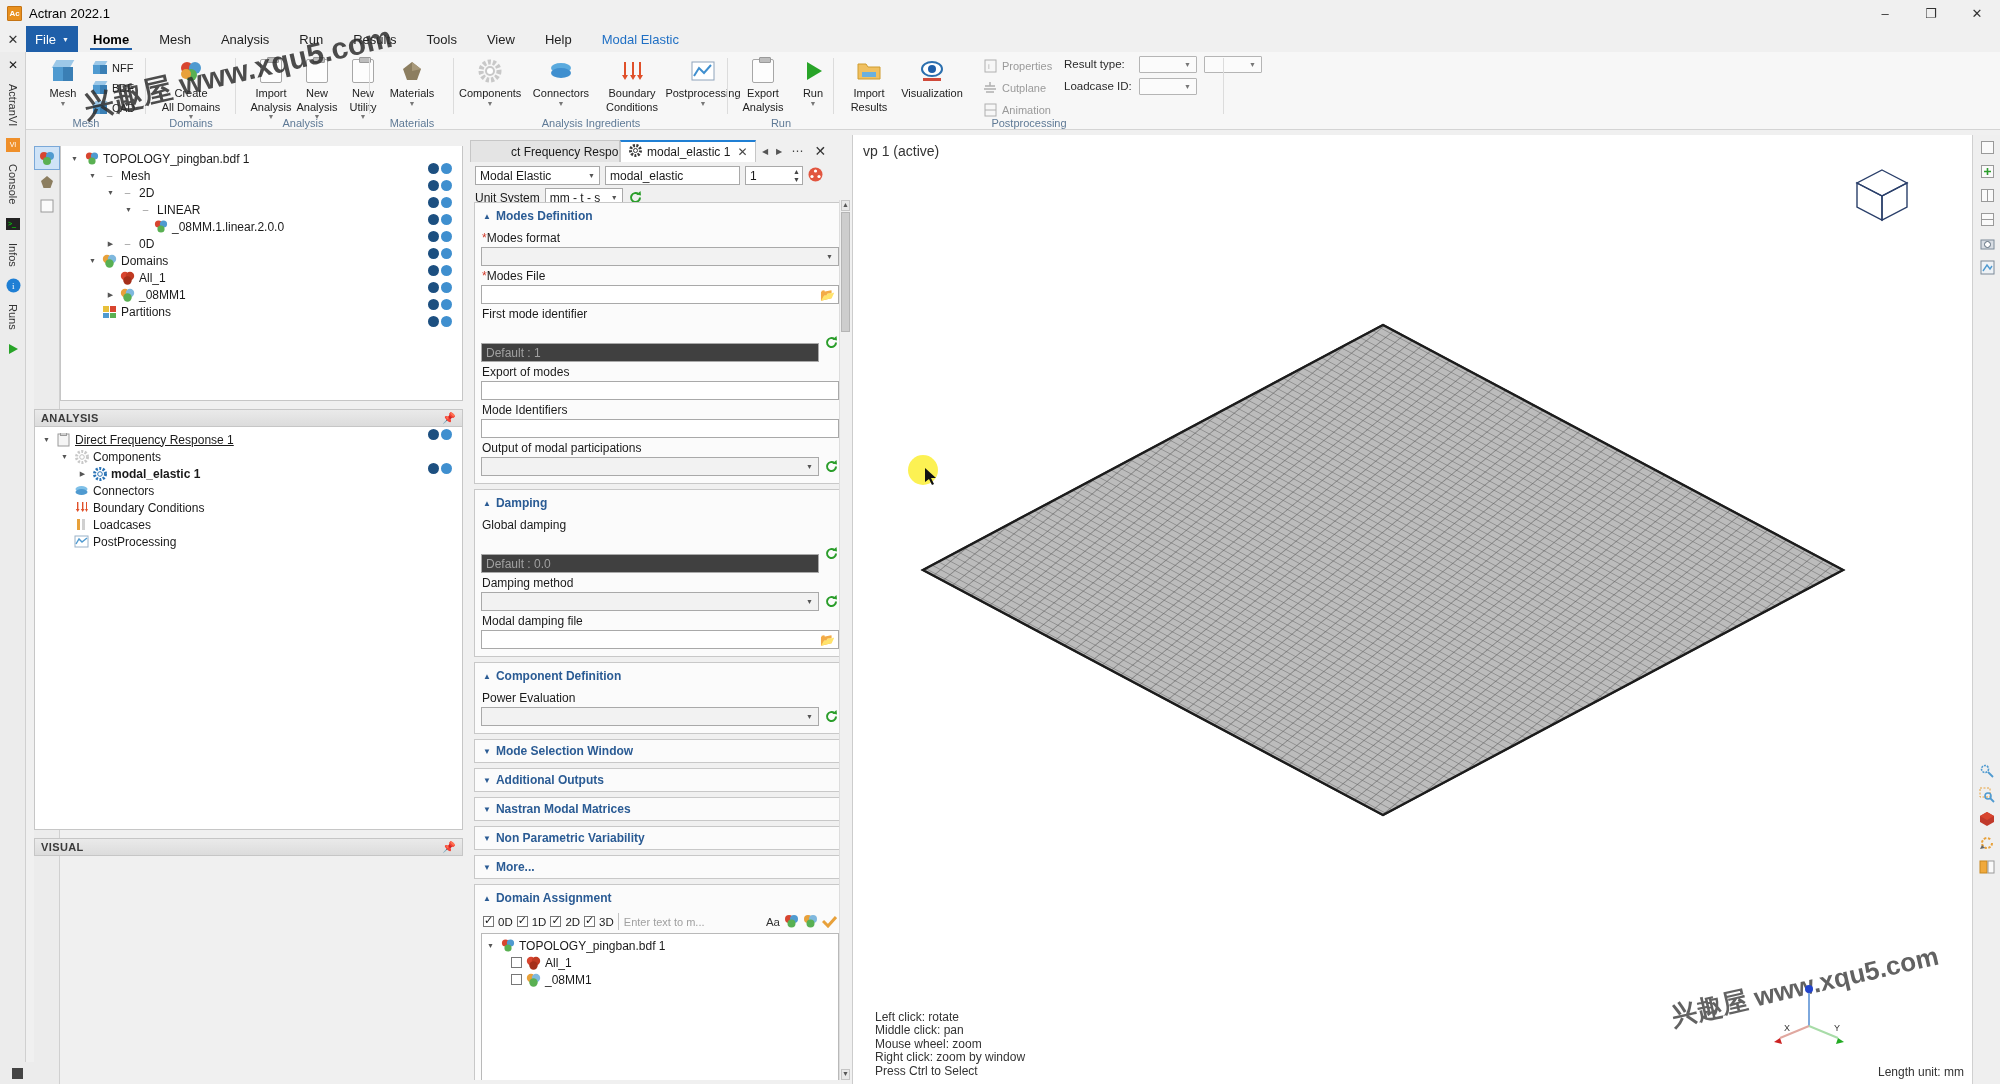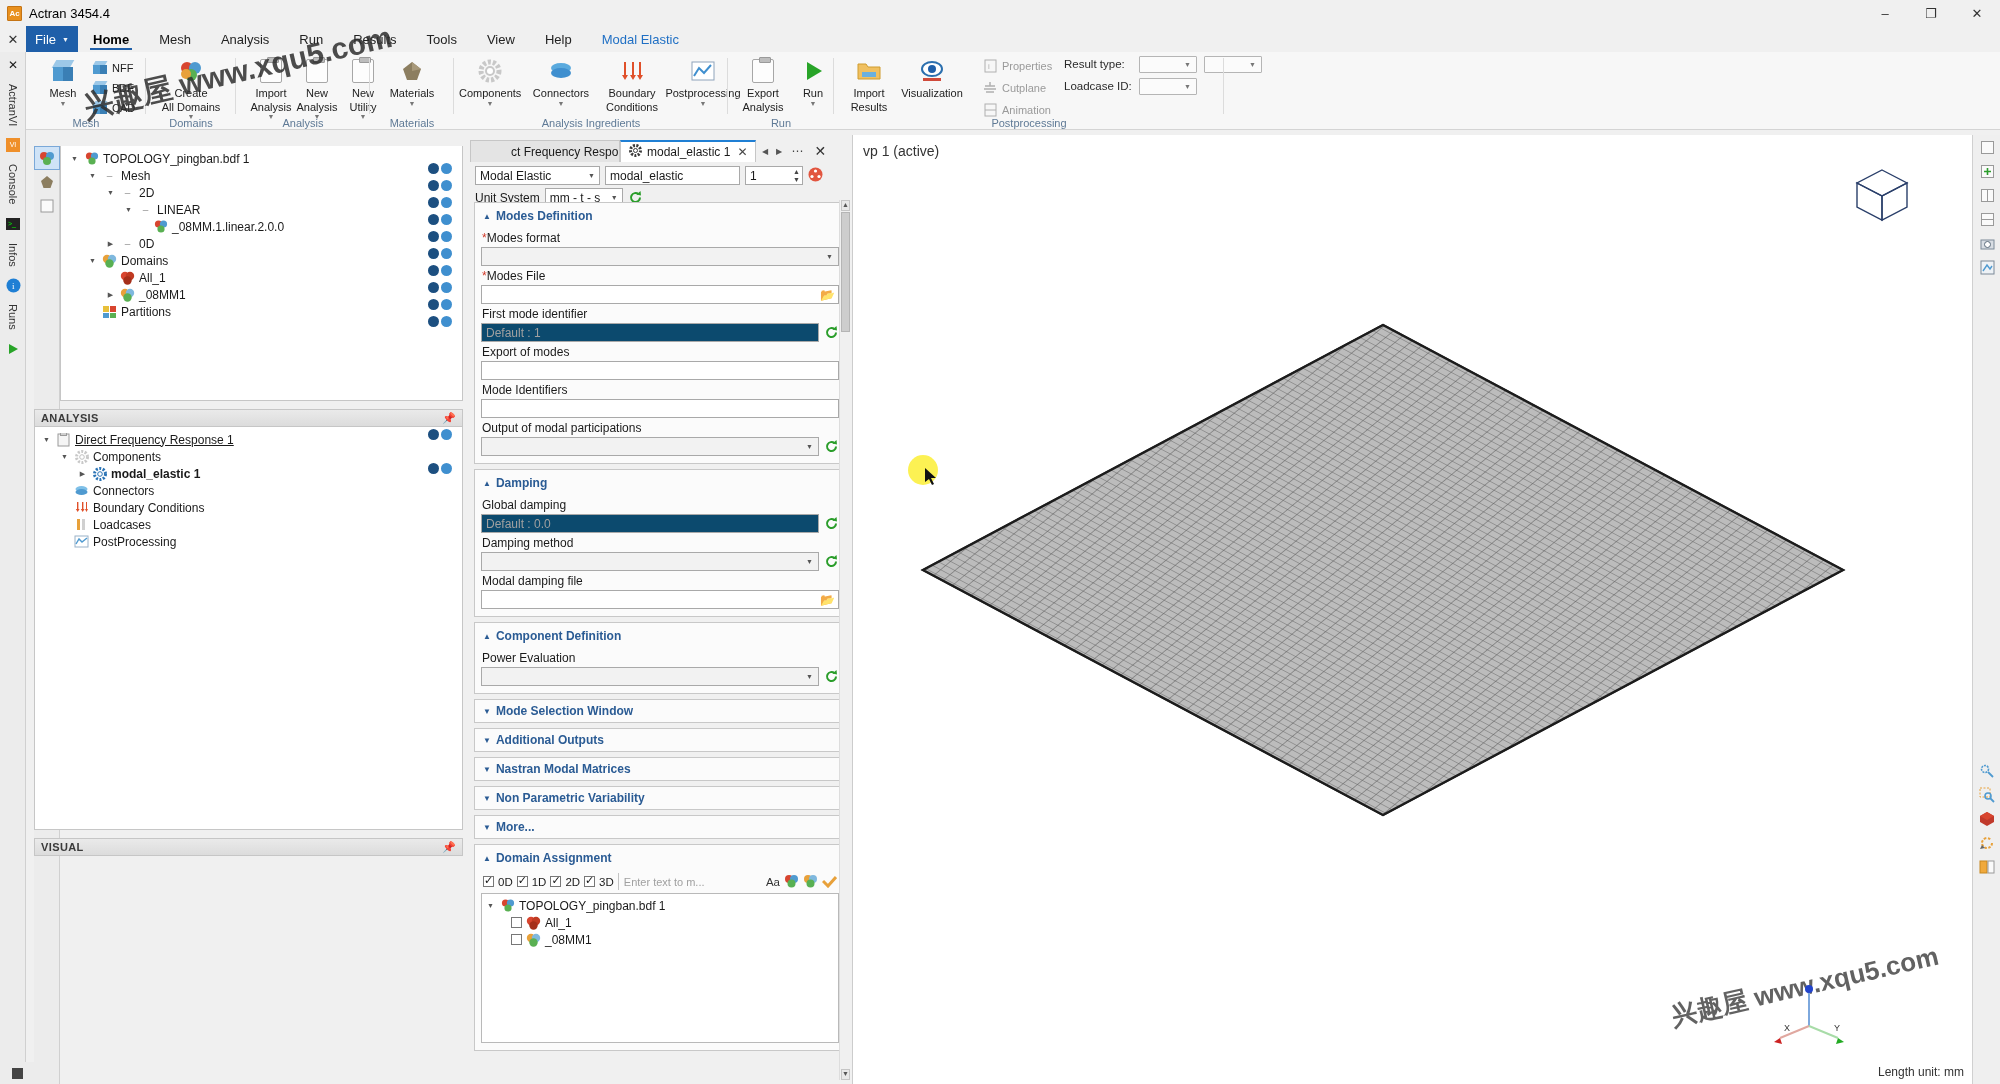--- a/index.html
+++ b/index.html
@@ -185,21 +185,21 @@
   }
   .sect-hdr .ar { font-size:8px; }
   .sect.collapsed { padding:3px 6px; }
   .fld-lbl { font-size:12px; color:#1a1a1a; margin:3px 0 2px 1px; }
   .fld-lbl .req { color:#d03a2a; }
   .fld-row { display:flex; align-items:center; gap:5px; }
   .inp {
     flex:1; height:19px; border:1px solid #a9a9a9; background:#fff;
     font-size:12px; display:flex; align-items:center; padding:0 4px; position:relative; color:#1a1a1a;
   }
-  .inp.placeholder { color:#a0a0a0; background:#0c4a6e; }
+  .inp.placeholder { color:#a0a0a0; background:#404040;margin-top:20px; }
   .inp.combo { background:#f2f2f2; }
   .inp .dc { position:absolute; right:5px; top:5px; font-size:7px; color:#555; }
   .inp .folder { position:absolute; right:3px; top:2px; font-size:12px; }
   .refresh { width:15px; height:15px; flex:0 0 15px; }
 
   .vscroll { position:absolute; right:0; top:60px; bottom:4px; width:11px; background:#f0f0f0; border-left:1px solid #ddd;}
   .vscroll .thumb { position:absolute; left:1px; top:0; width:9px; height:120px; background:#cdcdcd; border:1px solid #b5b5b5;}
   .vscroll .ar { position:absolute; left:1px; width:9px; height:11px; font-size:7px; text-align:center; color:#555; background:#e8e8e8; border:1px solid #c5c5c5;}
 
   
@@ -232,21 +232,21 @@
 
   .axis-widget { position:absolute; right:118px; bottom:36px; width:90px; height:70px; }
 </style>
 </head>
 <body>
 
 <div id="app">
 
   <div class="titlebar">
     <div class="app-icon">Ac</div>
-    <div class="title">Actran 3454.4</div>
+    <div class="title">Actran 2022.1</div>
     <div class="win-controls">
       <div class="win-btn">–</div>
       <div class="win-btn">❐</div>
       <div class="win-btn close">✕</div>
     </div>
   </div>
 
   <div class="ribbon-tabs">
     <div class="tab-x">✕</div>
     <div class="file-tab">
@@ -1116,20 +1116,27 @@
       <polygon points="500,20 960,265 500,510 40,265" fill="none" stroke="#1c1c1c" stroke-width="2.4"></polygon>
     </svg>
 
     <div class="cursor-blob" style="left:55px; top:320px;"></div>
     <svg class="cursor-arrow" style="left:72px; top:333px;" width="14" height="18" viewBox="0 0 14 18">
       <polygon points="0,0 0,14 4,11 7,17 9,16 6,10 11,10" fill="#111"></polygon>
     </svg>
 
     <div class="wm1" style="right:30px; bottom:80px; font-size:26px;">兴趣屋 www.xqu5.com</div>
 
+    <div class="hints">
+      <div>Left click: rotate</div>
+      <div>Middle click: pan</div>
+      <div>Mouse wheel: zoom</div>
+      <div>Right click: zoom by window</div>
+      <div>Press Ctrl to Select</div>
+    </div>
 
     <svg class="axis-widget" viewBox="0 0 90 70">
       <line x1="45" y1="48" x2="45" y2="14" stroke="#7da8dd" stroke-width="2"></line>
       <circle cx="45" cy="11" r="4" fill="#2244cc"></circle>
       <line x1="45" y1="48" x2="16" y2="60" stroke="#e0a8a0" stroke-width="2"></line>
       <polygon points="16,60 10,64 18,66" fill="#cc2222"></polygon>
       <text x="20" y="53" font-size="9" fill="#333" font-family="sans-serif">X</text>
       <line x1="45" y1="48" x2="74" y2="60" stroke="#a8dca8" stroke-width="2"></line>
       <polygon points="74,60 80,64 72,66" fill="#22aa22"></polygon>
       <text x="70" y="53" font-size="9" fill="#333" font-family="sans-serif">Y</text>

